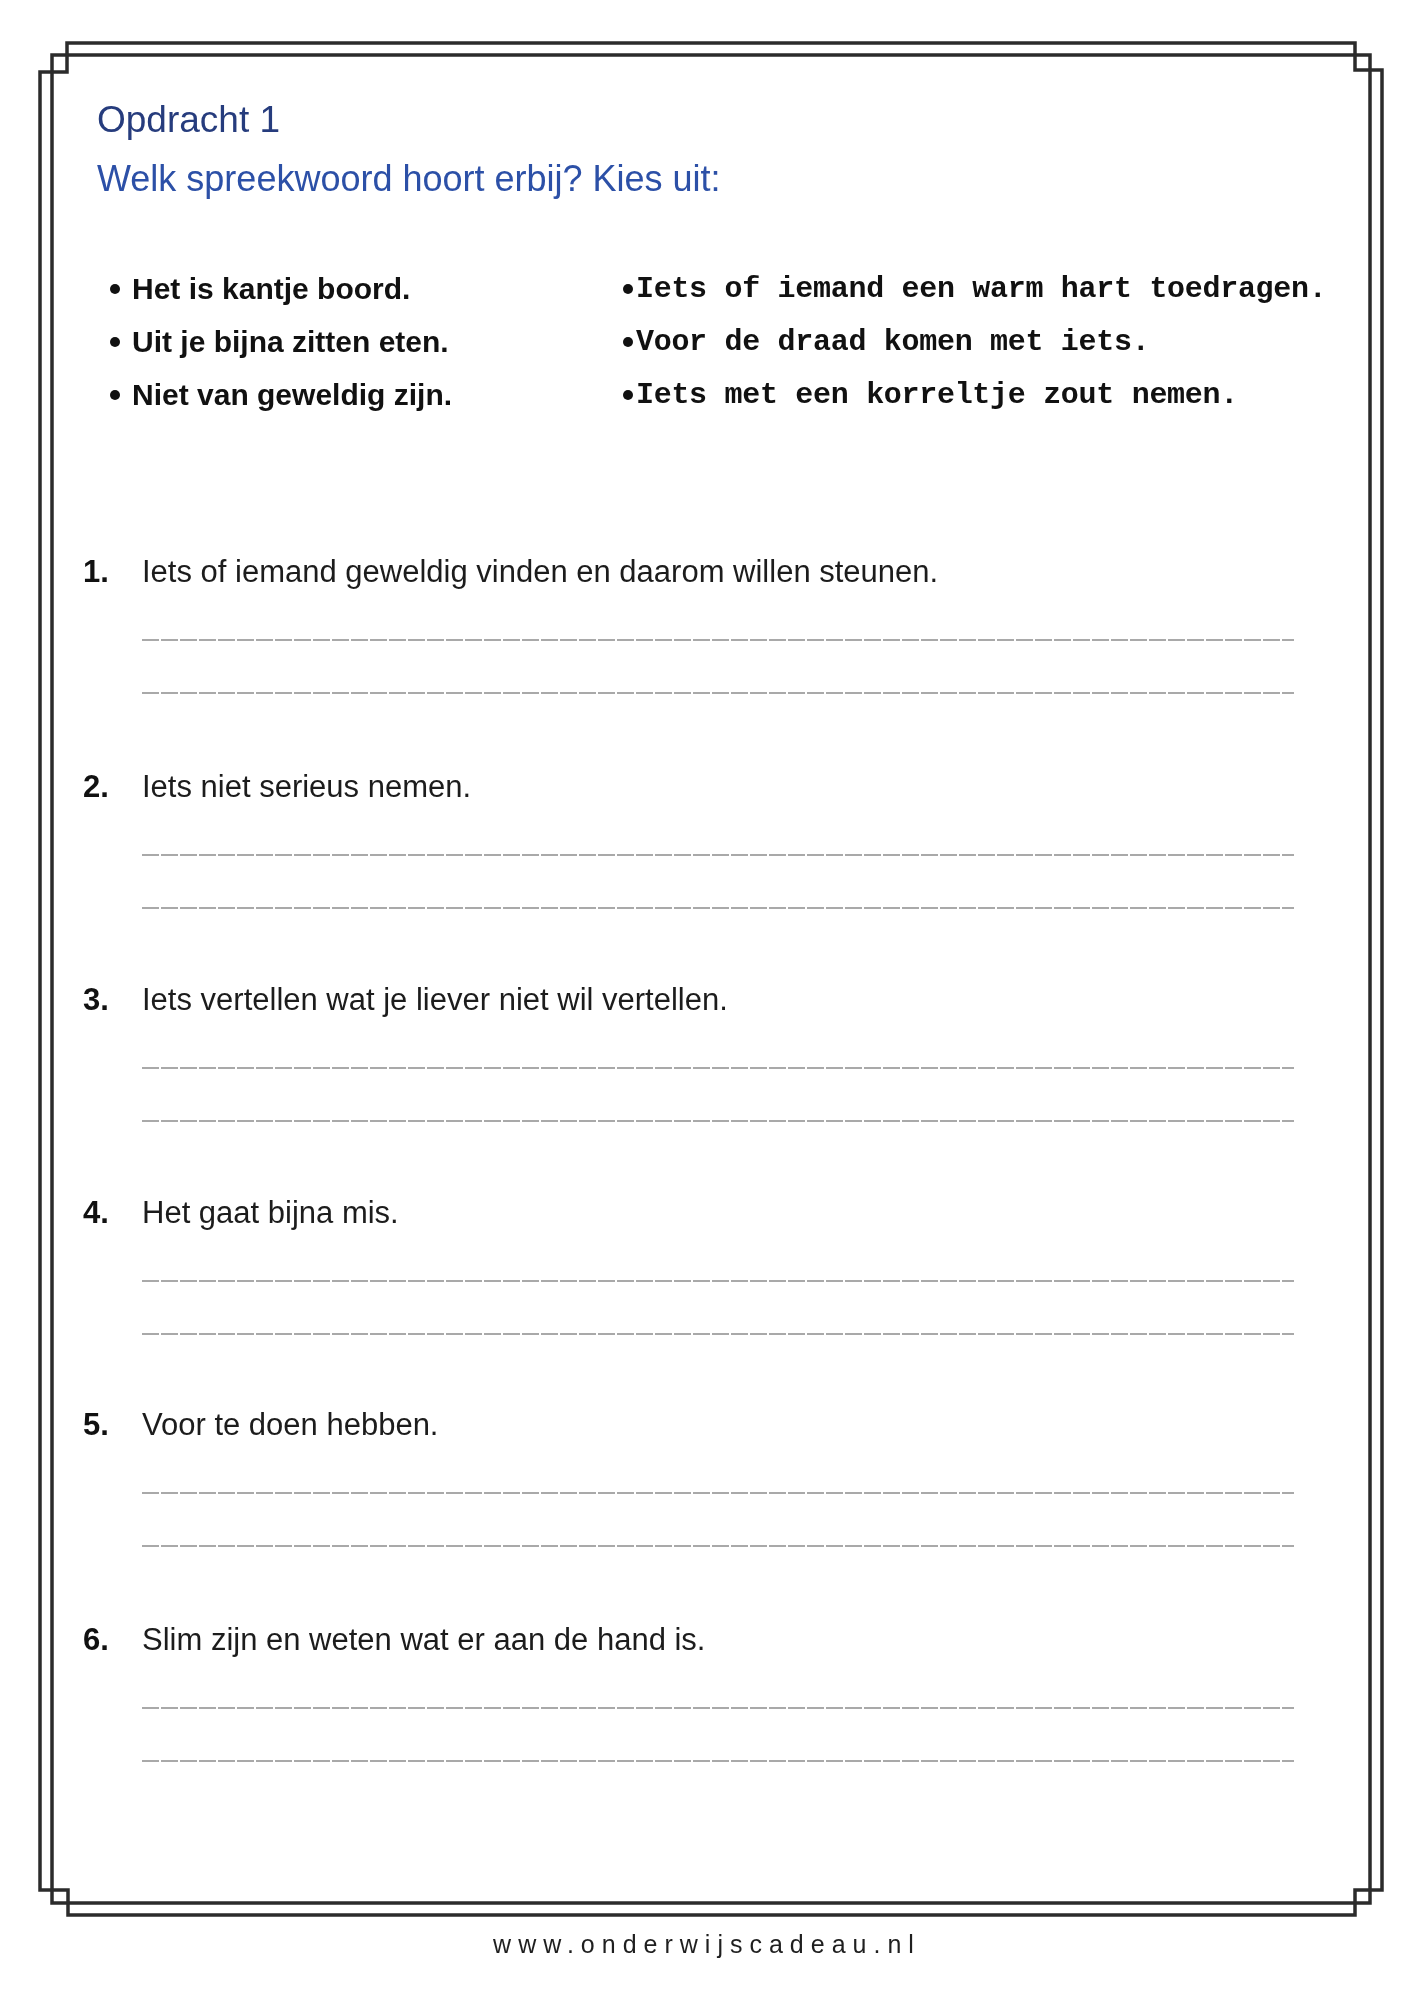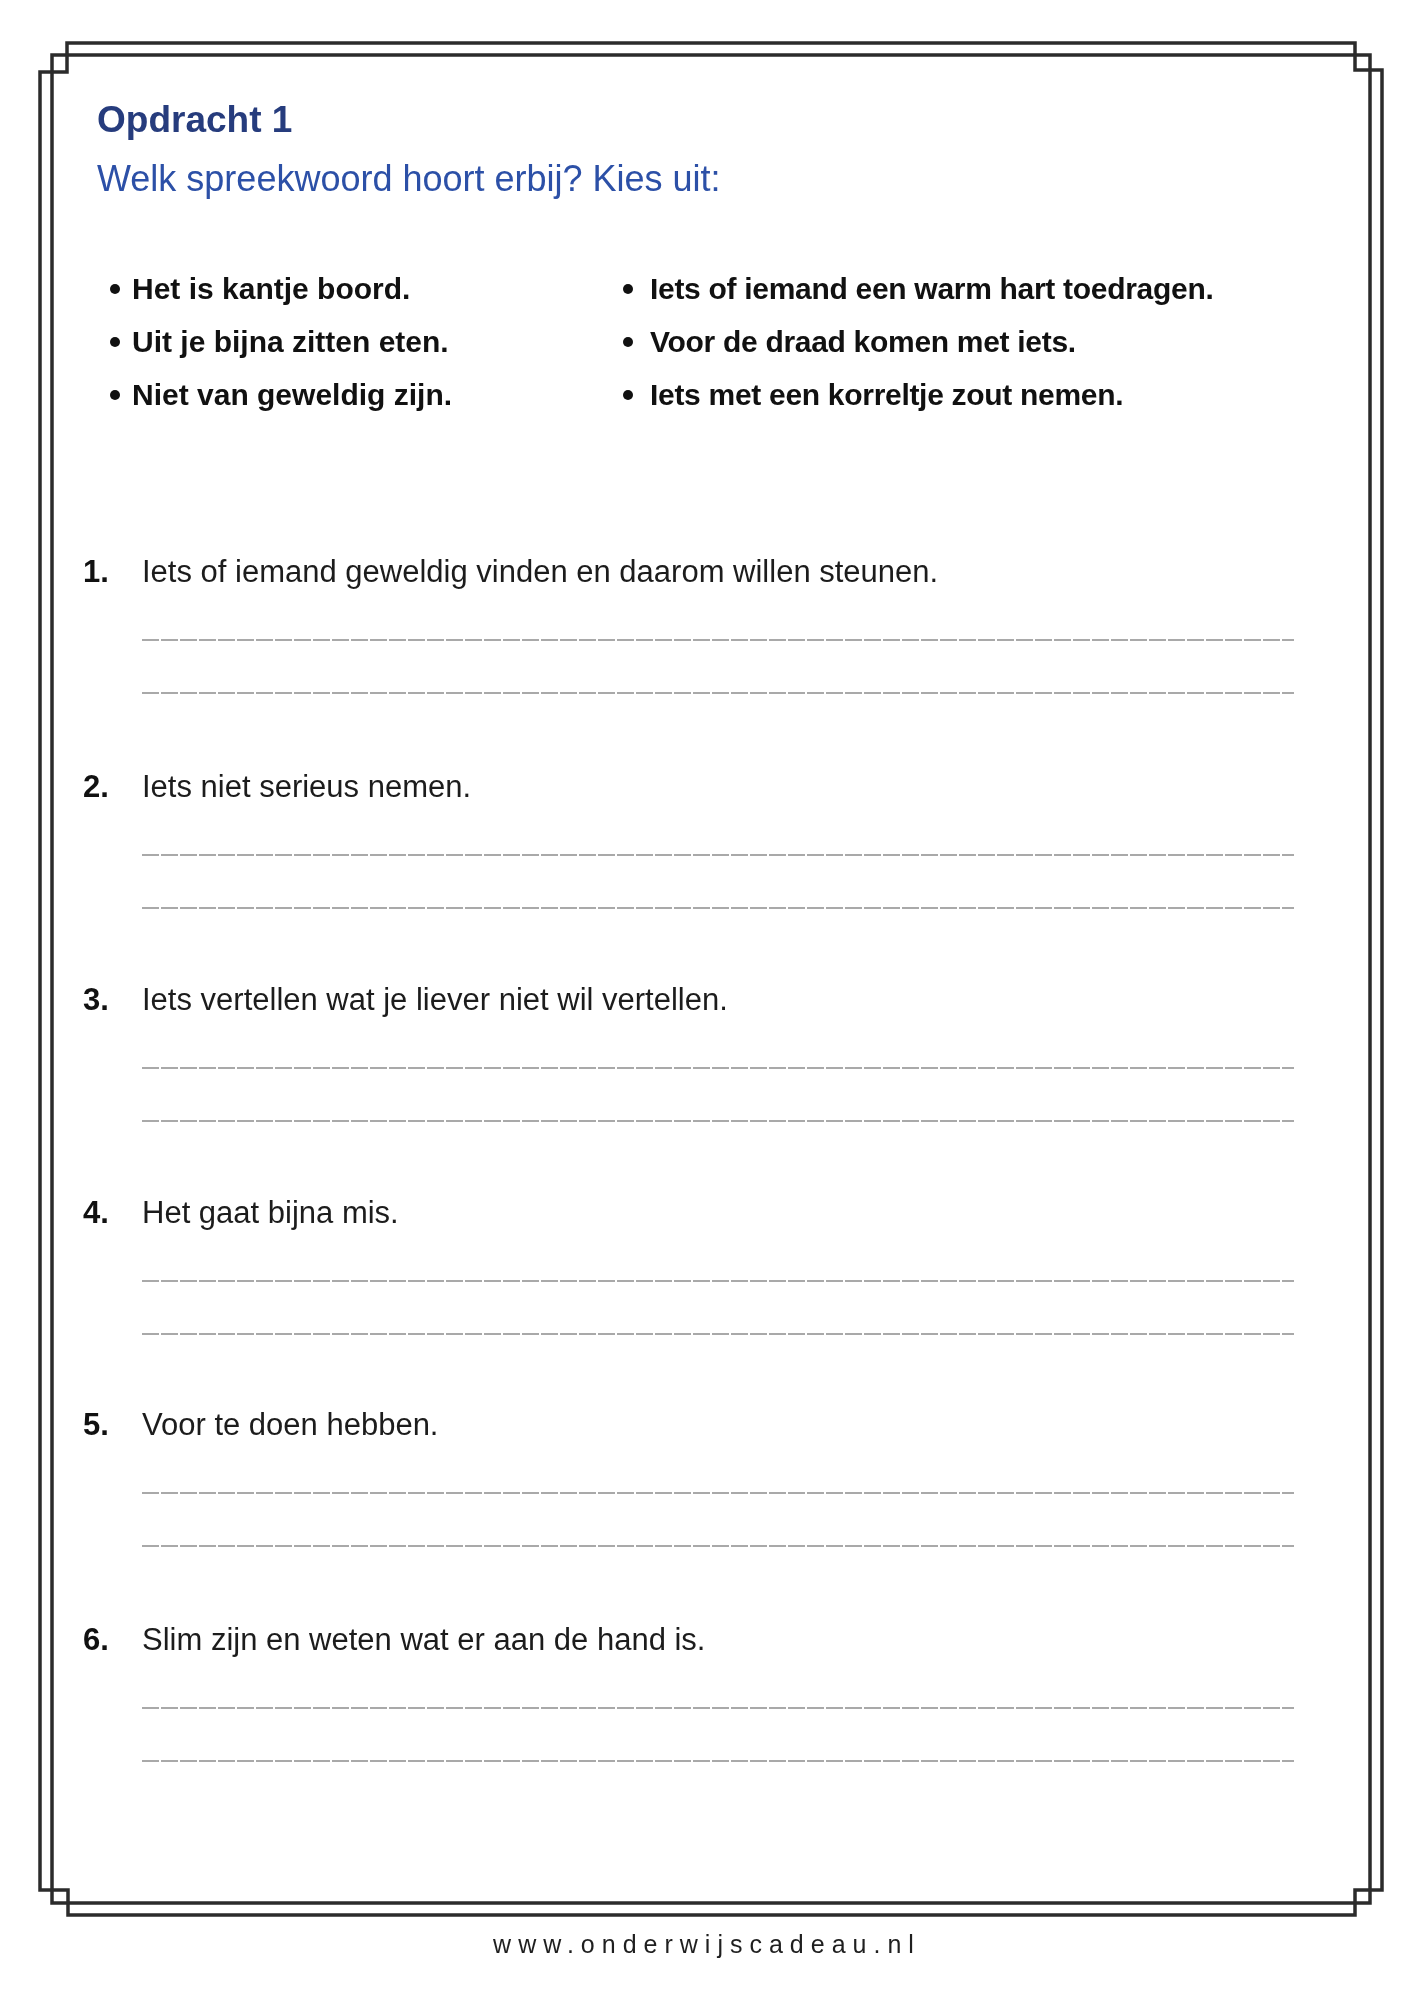--- a/index.html
+++ b/index.html
@@ -7,21 +7,21 @@
   .page{
     position:relative;
     width:1414px;
     height:2000px;
     background:#ffffff;
     overflow:hidden;
   }
   .frame-svg{position:absolute;left:0;top:0;width:1414px;height:2000px;}
   .title{
     position:absolute;left:97px;top:98px;
-    font-size:37px;font-weight:bold;color:#263c7d;
+    font-size:37px;font-weight:normal;color:#263c7d;
     line-height:44px;
   }
   .subtitle{
     position:absolute;left:97px;top:157px;
     font-size:36px;font-weight:400;color:#2c50a7;
     line-height:44px;
   }
   .choices-col{
     position:absolute;top:262px;
     list-style:none;margin:0;padding:0;
@@ -32,21 +32,21 @@
     display:flex;align-items:center;
     height:53px;
     font-size:30px;font-weight:bold;color:#111111;
     white-space:nowrap;
   }
   .bullet-dot{
     width:10px;height:10px;border-radius:50%;
     background:#111111;flex:0 0 auto;
   }
   .choices-left .choice-label{margin-left:12px;}
-  .choices-right .choice-label{margin-left:17px;letter-spacing:-0.3px;}
+  .choices-right .choice-label{margin-left:3px;letter-spacing:-0.3px;font-family:Liberation Mono, monospace;}
   .question{
     position:absolute;left:0;top:0;width:1378px;height:170px;
   }
   .q-row{
     position:absolute;left:83px;top:0;
     font-size:31px;line-height:40px;white-space:nowrap;color:#1c1c1c;
   }
   .q-num{
     display:inline-block;width:59px;
     font-weight:bold;color:#111111;

